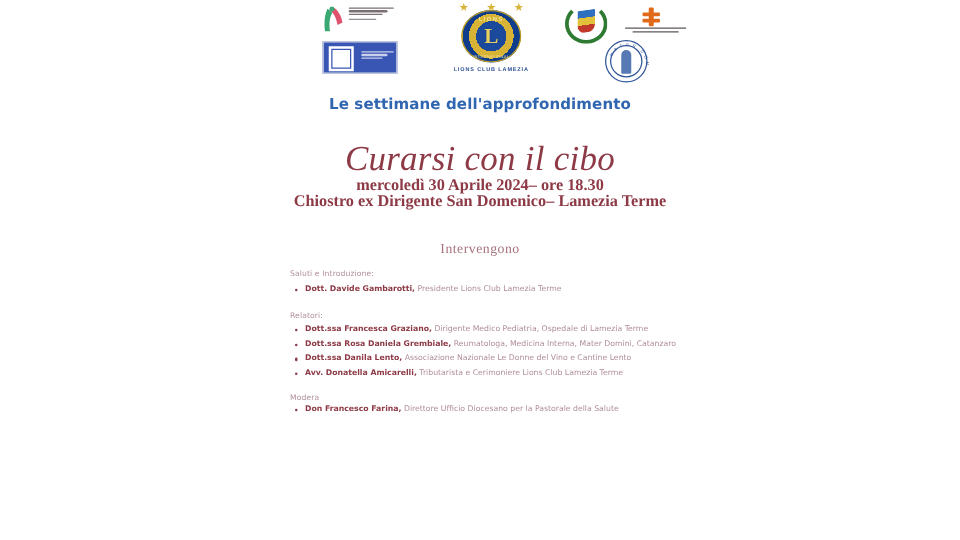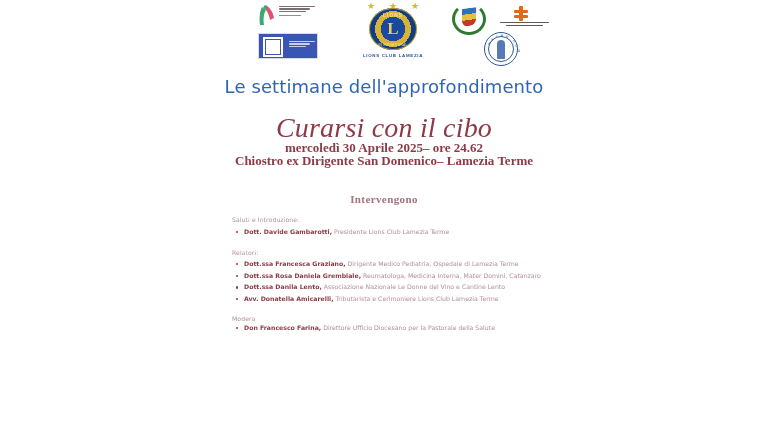--- a/index.html
+++ b/index.html
@@ -154,22 +154,22 @@
   .seal-words span {
     position: absolute; transform-origin: 50% 50%;
     left: 50%; top: 50%;
   }
 
   
   .kicker {
     position: absolute; left: 0; right: 0; top: 76px;
     text-align: center;
     font-family: "DejaVu Sans", sans-serif;
-    font-size: 18px;
-    font-weight: normal;
+    font-size: 12px;
+    font-weight: bold;
     color: #3066b0;
     letter-spacing: .1px;
   }
   .main-title {
     position: absolute; left: 0; right: 0; top: 112px;
     text-align: center;
     font-family: "Liberation Serif", serif;
     font-style: italic;
     font-size: 28px;
     color: #8d3a46;
@@ -193,21 +193,20 @@
   }
 
   
   .intervengono {
     position: absolute; left: 0; right: 0; top: 193px;
     text-align: center;
     font-family: "Liberation Serif", serif;
     font-size: 11px;
     color: #a5737d;
     letter-spacing: .4px;
-    font-weight: bold;
   }
 
   .program {
     position: absolute;
     left: 232px;
     top: 216px;
     width: 320px;
     font-family: "DejaVu Sans", sans-serif;
     font-size: 6.1px;
     color: #b08f97;
@@ -338,21 +337,21 @@
         <span style="transform:rotate(70deg) translate(0,-15px)">O</span>
         <span style="transform:rotate(90deg) translate(0,-15px)">M</span>
       </div>
     </div>
   </div>
 
   <div class="kicker">Le settimane dell'approfondimento</div>
 
   <div class="main-title">Curarsi con il cibo</div>
 
-  <div class="subtitle-1">mercoledì 30 Aprile 2025– ore 24.62</div>
+  <div class="subtitle-1">mercoledì 30 Aprile 2024– ore 18.30</div>
 
   <div class="subtitle-2">Chiostro ex Dirigente San Domenico– Lamezia Terme</div>
 
   <div class="intervengono">Intervengono</div>
 
   <div class="program">
 
     <div class="section-label">Saluti e Introduzione:</div>
     <ul class="people">
       <li>

